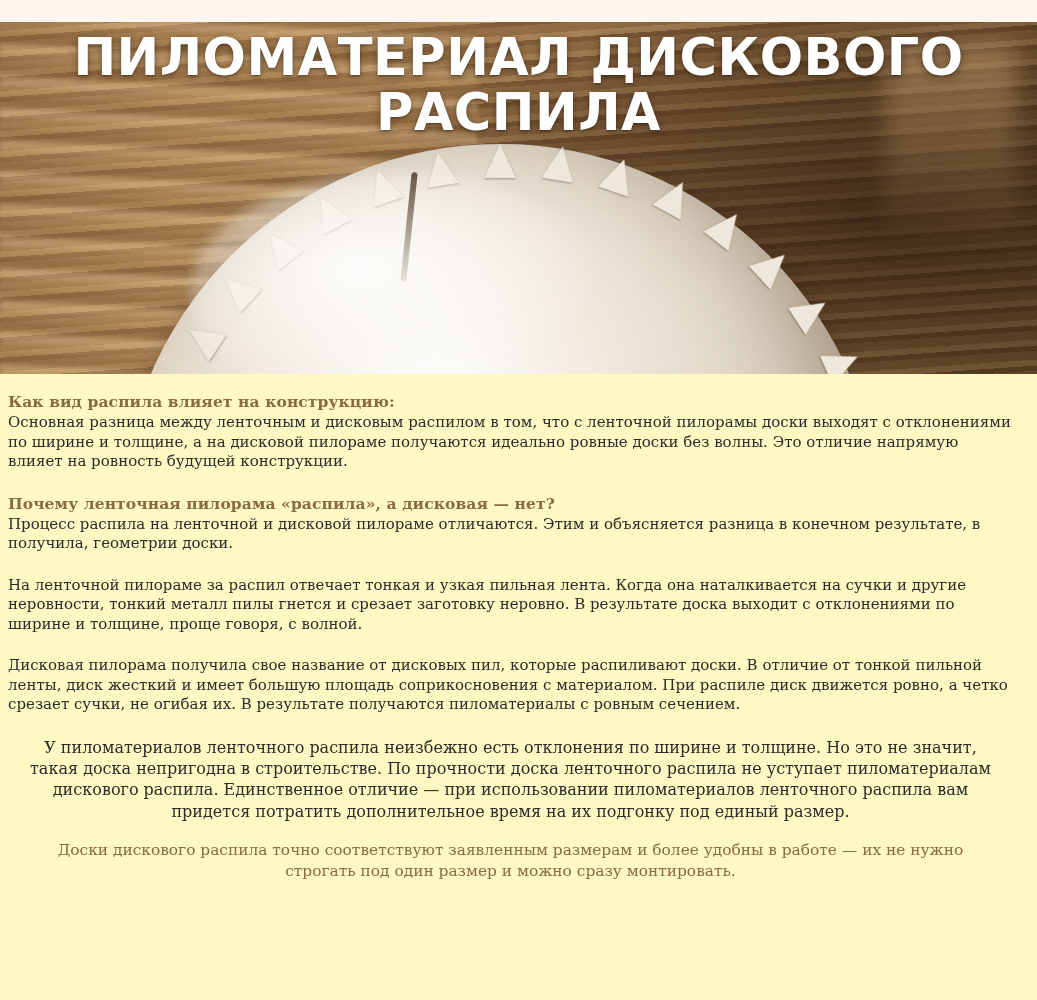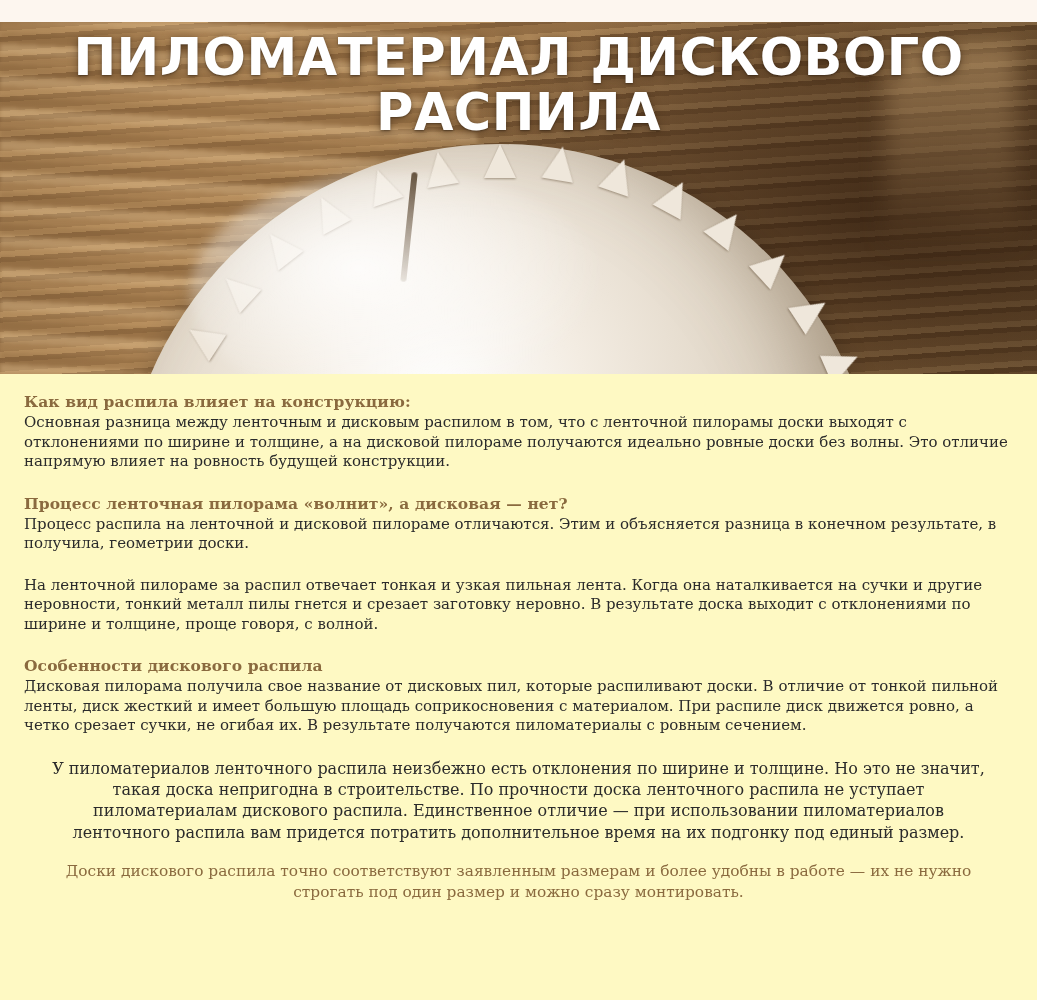--- a/index.html
+++ b/index.html
@@ -122,21 +122,21 @@
     font-weight: 700;
     font-size: 51px;
     line-height: 1.08;
     letter-spacing: .5px;
     text-shadow: 0 2px 10px rgba(60,38,18,.55), 0 1px 2px rgba(0,0,0,.4);
     padding: 0 40px;
   }
 
   
   .content {
-    padding: 18px 24px 0 24px;
+    padding: 18px 24px 0 8px;
   }
   .section { margin-bottom: 22px; }
   .section h2 {
     margin: 0 0 2px 0;
     font-family: "DejaVu Serif", serif;
     font-weight: 700;
     font-size: 15.5px;
     color: #8a6a3f;
     letter-spacing: .1px;
   }
@@ -194,30 +194,29 @@
   </div>
 
   <div class="content">
 
     <div class="section">
       <h2>Как вид распила влияет на конструкцию:</h2>
       <p>Основная разница между ленточным и дисковым распилом в том, что с ленточной пилорамы доски выходят с отклонениями по ширине и толщине, а на дисковой пилораме получаются идеально ровные доски без волны. Это отличие напрямую влияет на ровность будущей конструкции.</p>
     </div>
 
     <div class="section">
-      <h2>Процесс ленточная пилорама «волнит», а дисковая — нет?</h2>
+      <h2>Почему ленточная пилорама «распила», а дисковая — нет?</h2>
       <p>Процесс распила на ленточной и дисковой пилораме отличаются. Этим и объясняется разница в конечном результате, в получила, геометрии доски.</p>
     </div>
 
     <div class="section">
       <p>На ленточной пилораме за распил отвечает тонкая и узкая пильная лента. Когда она наталкивается на сучки и другие неровности, тонкий металл пилы гнется и срезает заготовку неровно. В результате доска выходит с отклонениями по ширине и толщине, проще говоря, с волной.</p>
     </div>
 
     <div class="section">
-      <h2>Особенности дискового распила</h2>
       <p>Дисковая пилорама получила свое название от дисковых пил, которые распиливают доски. В отличие от тонкой пильной ленты, диск жесткий и имеет большую площадь соприкосновения с материалом. При распиле диск движется ровно, а четко срезает сучки, не огибая их. В результате получаются пиломатериалы с ровным сечением.</p>
     </div>
 
     <p class="closing">У пиломатериалов ленточного распила неизбежно есть отклонения по ширине и толщине. Но это не значит, такая доска непригодна в строительстве. По прочности доска ленточного распила не уступает пиломатериалам дискового распила. Единственное отличие — при использовании пиломатериалов ленточного распила вам придется потратить дополнительное время на их подгонку под единый размер.</p>
     <p class="final">Доски дискового распила точно соответствуют заявленным размерам и более удобны в работе — их не нужно строгать под один размер и можно сразу монтировать.</p>
 
   </div>
 </div>
 
 </body></html>

